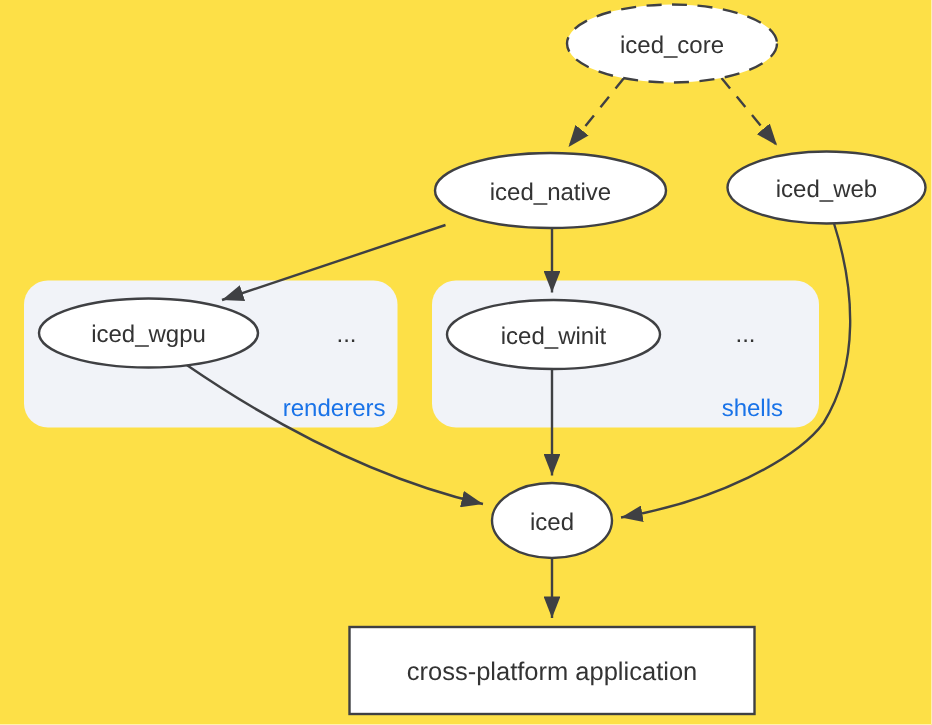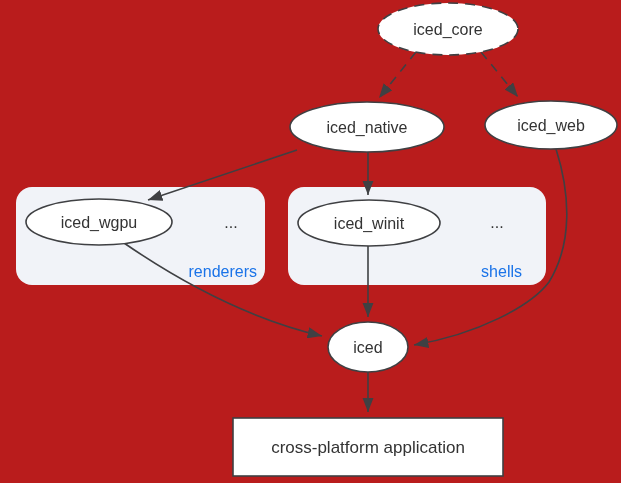--- a/index.html
+++ b/index.html
@@ -5,21 +5,21 @@
   html, body {
     margin: 0;
     padding: 0;
     background: #ffffff;
     font-family: "Liberation Sans", sans-serif;
   }
   .canvas {
     position: relative;
     width: 621px;
     height: 483px;
-    background: #b91c1c;
+    background: #fde047;
     overflow: hidden;
   }
   svg text {
     font-family: "Liberation Sans", sans-serif;
     fill: #333333;
     font-size: 16px;
   }
   svg text.group-label {
     fill: #1a73e8;
     font-size: 16px;

